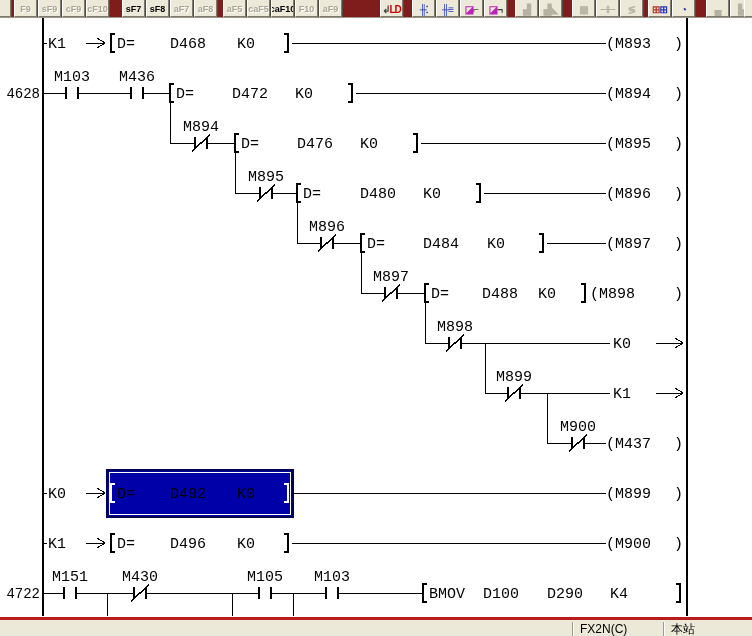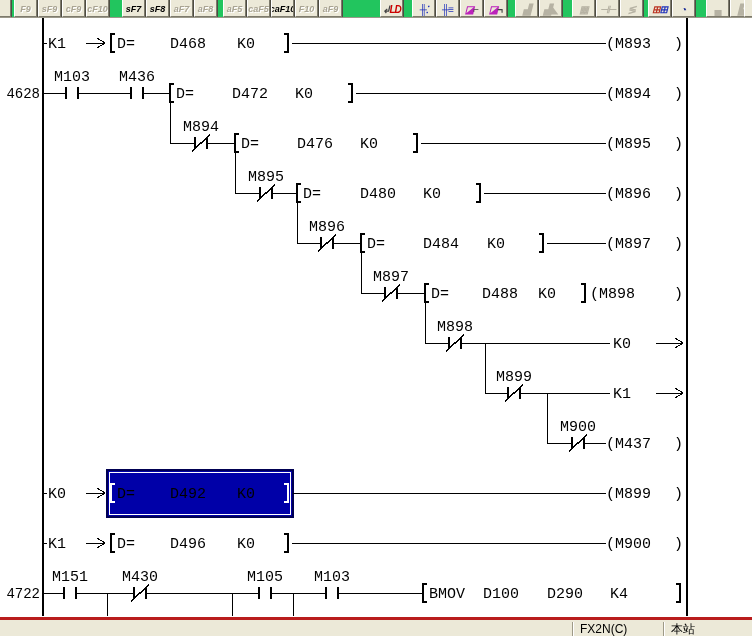--- a/index.html
+++ b/index.html
@@ -3,21 +3,21 @@
 <meta charset="utf-8">
 <style>
   html,body{margin:0;padding:0;}
   body{
     width:752px;height:636px;position:relative;overflow:hidden;
     background:#ffffff;font-family:"Liberation Sans",sans-serif;
   }
   
   .toolbar{
     position:absolute;top:0;left:0;width:752px;height:17px;
-    background:#22c55e;border-bottom:1px solid #9b988a;overflow:hidden;font-style:italic;
+    background:#7f1d1d;border-bottom:1px solid #9b988a;overflow:hidden;
   }
   .btn{
     position:absolute;top:-8px;height:25px;box-sizing:border-box;
     background:#ece9d8;
     border:1px solid;border-color:#ffffff #7d7a6c #7d7a6c #ffffff;
     box-shadow:1px 1px 0 #4e4c42;
     display:flex;align-items:flex-end;justify-content:center;
     font-size:9px;line-height:10px;padding-bottom:2px;
     white-space:nowrap;overflow:hidden;
   }

